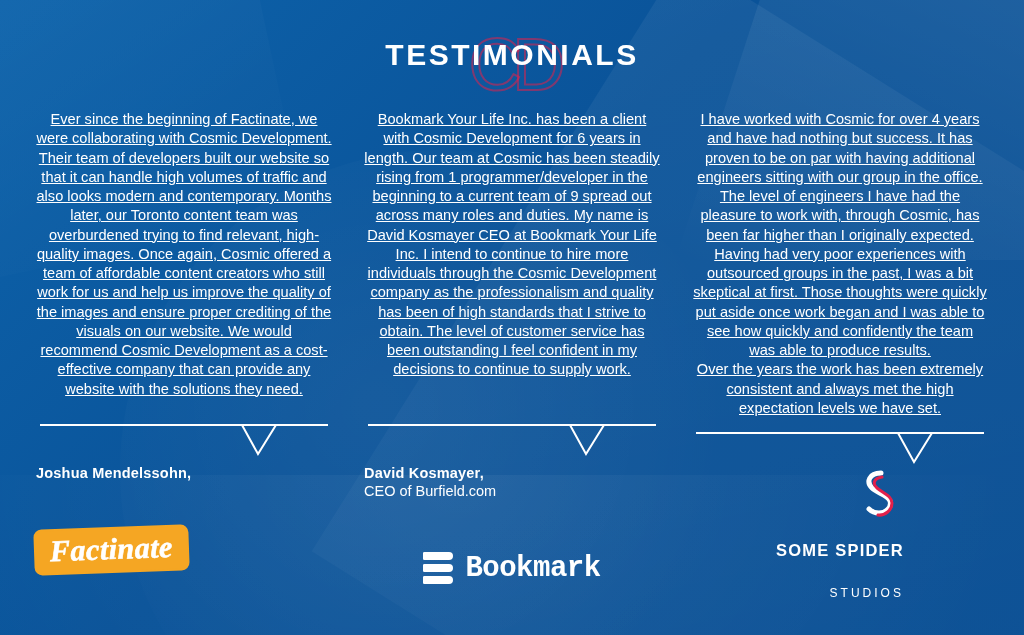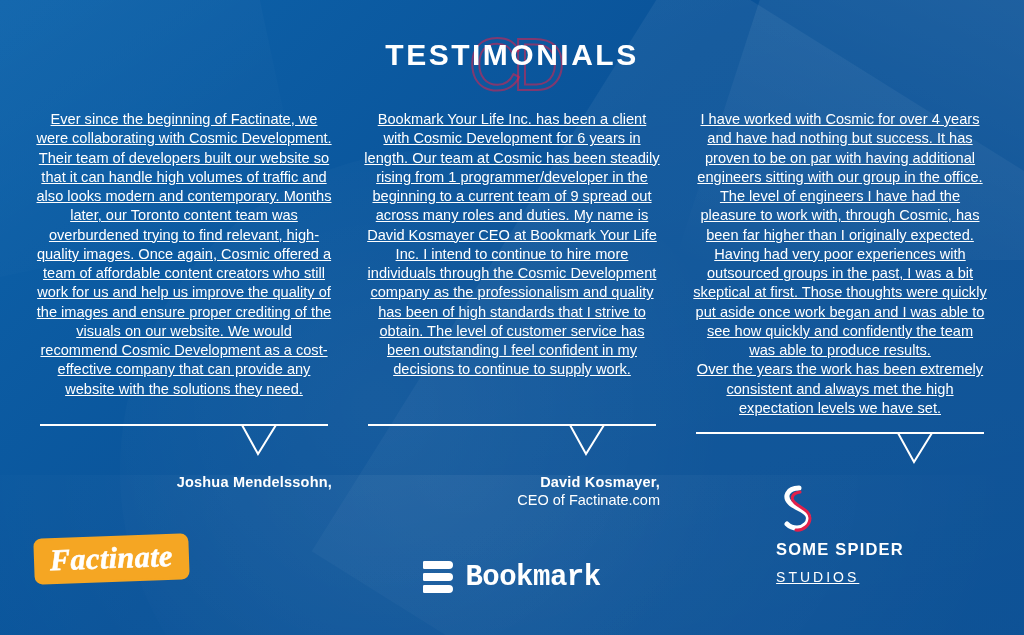--- a/index.html
+++ b/index.html
@@ -128,23 +128,22 @@
   }
   .divider-wrap {
     position: relative;
     margin-top: 12px;
     height: 36px;
   }
   .divider-svg {
     display: block;
   }
   .person {
-    margin-top: 16px;
-    color: #ffffff;
-    text-align: right;
+    margin-top: 7px;
+    color: #ffffff;
   }
   .person-name {
     font-size: 14.5px;
     font-weight: bold;
     letter-spacing: 0.2px;
   }
   .person-role {
     font-size: 14.5px;
     margin-top: 2px;
   }
@@ -203,38 +202,38 @@
     font-size: 29px;
     font-weight: bold;
     letter-spacing: -0.5px;
     font-family: Liberation Mono, monospace;
   }
 
   
   .logo-spider {
     display: flex;
     flex-direction: column;
-    align-items: flex-start;
-    color: #ffffff;
+    align-items: flex-end;
+    color: #ffffff;
+    gap: 16px;
   }
   .spider-mark {
     width: 46px;
     height: 50px;
     margin-bottom: 5px;
   }
   .spider-name {
     font-size: 16.5px;
     font-weight: bold;
     letter-spacing: 1.2px;
   }
   .spider-sub {
-    font-size: 14px;
+    font-size: 12px;
     letter-spacing: 3px;
     margin-top: 10px;
-    text-decoration: underline;
   }
 </style>
 </head>
 <body>
 
 <div class="page">
 
   <div class="bg-corner-left"></div>
   <div class="bg-shape-top-right"></div>
   <div class="bg-shape-diagonal"></div>
@@ -265,21 +264,21 @@
 
     <div class="column">
       <div class="quote">Bookmark Your Life Inc. has been a client with Cosmic Development for 6 years in length. Our team at Cosmic has been steadily rising from 1 programmer/developer in the beginning to a current team of 9 spread out across many roles and duties. My name is David Kosmayer CEO at Bookmark Your Life Inc. I intend to continue to hire more individuals through the Cosmic Development company as the professionalism and quality has been of high standards that I strive to obtain. The level of customer service has been outstanding I feel confident in my decisions to continue to supply work.</div>
       <div class="divider-wrap">
         <svg class="divider-svg" width="296" height="36" viewBox="0 0 296 36">
           <path d="M4 3 L292 3 L240 3 L222 32 L206 3 Z" fill="none" stroke="#ffffff" stroke-width="2"></path>
         </svg>
       </div>
       <div class="person">
         <div class="person-name">David Kosmayer,</div>
-        <div class="person-role">CEO of Factinate.com</div>
+        <div class="person-role">CEO of Burfield.com</div>
       </div>
       <div class="logo-area center">
         <div class="logo-bookmark">
           <div class="bookmark-mark">
             <div class="bookmark-bar b1"></div>
             <div class="bookmark-bar b2"></div>
             <div class="bookmark-bar b3"></div>
           </div>
           <div class="logo-bookmark-text">Bookmark</div>
         </div>

